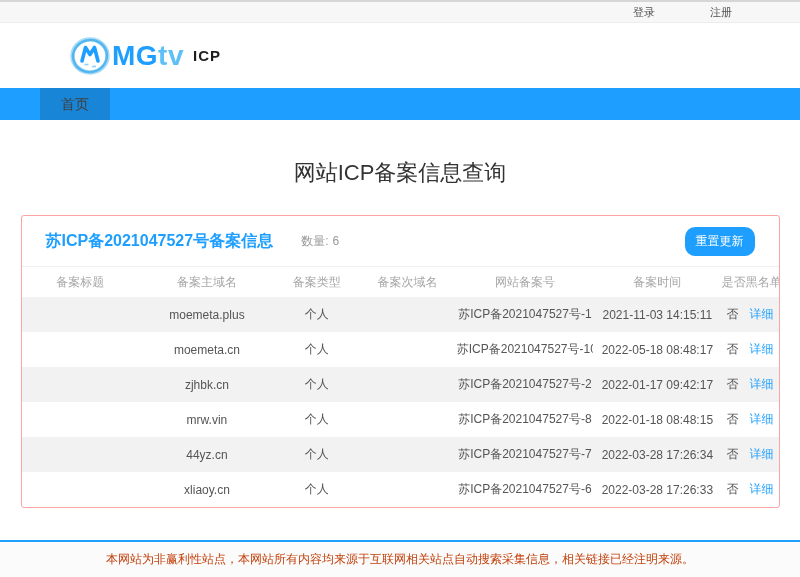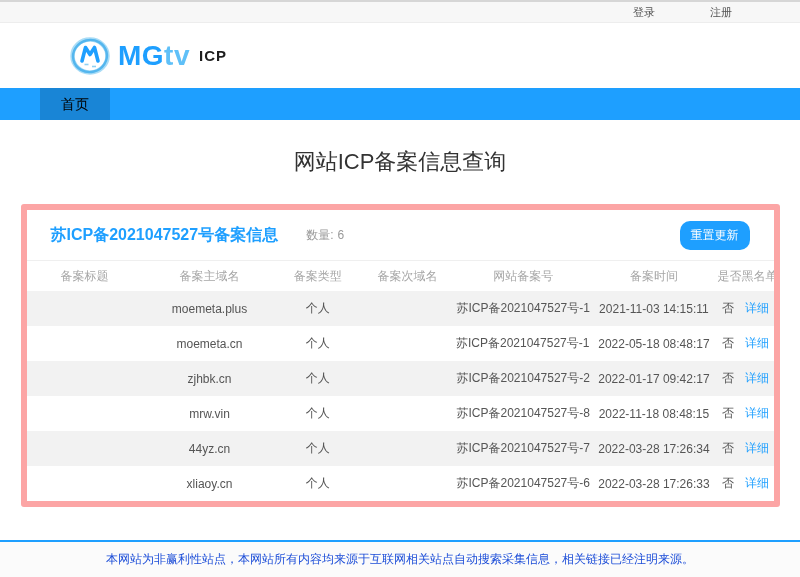--- a/index.html
+++ b/index.html
@@ -13,46 +13,46 @@
     height: 23px; background: #f7f7f7;
     border-top: 2px solid #d6d6d6; border-bottom: 1px solid #ededed;
     display: flex; align-items: center; justify-content: flex-end;
     padding-right: 68px; font-size: 11px; color: #555; gap: 48px;
   }
   .topbar a { color: #555; text-decoration: none; margin-left: 7px; cursor: pointer; }
   
   .site-header { height: 65px; display: flex; align-items: center; padding-left: 68px; background: #fff; }
   .logo { display: flex; align-items: center; cursor: pointer; }
   .logo svg { display: block; }
-  .logo-text { margin-left: 6px; font-size: 28px; font-weight: bold; letter-spacing: 0.5px; }
+  .logo-text { font-size: 28px; font-weight: bold; letter-spacing: 0.5px; }
   .logo-mg { color: var(--primary-blue, #1E9FFF); }
   .logo-tv { color: #5fc0f8; }
   .logo-icp { margin-left: 9px; font-size: 15px; font-weight: bold; color: #1d1d1d; letter-spacing: 1px; }
   
   .main-nav { height: 32px; background: var(--primary-blue, #1E9FFF); display: flex; padding-left: 40px; }
   .nav-item {
-    color: #000000; font-size: 14px; line-height: 32px; padding: 0 21px;
+    color: #404040; font-size: 14px; line-height: 32px; padding: 0 21px;
     text-decoration: none; cursor: pointer; white-space: nowrap;
   }
   .nav-item.active { background: rgba(0,0,0,.16); }
   
-  .page-title { text-align: center; font-size: 22px; color: #333; font-weight: 400; margin-top: 27px; }
+  .page-title { text-align: center; font-size: 22px; color: #333; font-weight: 400; margin-top: 38px; }
   .search-row { display: flex; justify-content: center; margin-top: 21px; }
   .search-input {
     width: 276px; height: 26px; border: 1px solid #4facec; padding: 0 8px;
     font-size: 13px; color: #333; outline: none; border-radius: 0;
   }
   .search-button {
     width: 51px; height: 26px; background: var(--green, #009688); color: #fff;
     border: none; font-size: 12px; cursor: pointer; border-radius: 2px 2px 2px 2px;
   }
   
   .card {
     width: 759px; margin: 27px auto 0; background: #fff;
-    border: 6px solid #fca5a5; border-radius: 3px;
+    border: 1px solid #fca5a5; border-radius: 3px;
   }
   .card-header {
     display: flex; align-items: center; padding: 11px 24px 10px;
     border-bottom: 1px solid #efefef;
   }
   .card-title { color: var(--primary-blue, #1E9FFF); font-size: 16px; font-weight: bold; }
   .card-count { margin-left: 28px; font-size: 12px; color: #999; }
   .card-count .count-value { margin-left: 4px; }
   .refresh-button {
     margin-left: auto; background: var(--primary-blue, #1E9FFF); color: #fff;
@@ -69,21 +69,21 @@
     white-space: nowrap; overflow: hidden;
   }
   tbody tr:nth-child(odd) { background: #f2f2f2; }
   .detail-link { color: var(--primary-blue, #1E9FFF); text-decoration: none; margin-left: 11px; cursor: pointer; }
   
   .site-footer {
     position: absolute; left: 0; right: 0; bottom: 0; height: 37px;
     border-top: 2px solid var(--primary-blue, #1E9FFF); background: #fbfbfb;
     display: flex; align-items: center; justify-content: center;
   }
-  .site-footer p { font-size: 12px; color: #1d4ed8; }
+  .site-footer p { font-size: 12px; color: #c2410c; }
 </style>
 </head>
 <body>
 
 <div class="topbar">
   <a>登录</a>
   <a>注册</a>
 </div>
 
 <header class="site-header">
@@ -168,21 +168,21 @@
     <td>2022-01-17 09:42:17</td>
     <td><span>否</span><a class="detail-link">详细</a></td>
   </tr>
 
   <tr>
     <td></td>
     <td>mrw.vin</td>
     <td>个人</td>
     <td></td>
     <td>苏ICP备2021047527号-8</td>
-    <td>2022-11-18 08:48:15</td>
+    <td>2022-01-18 08:48:15</td>
     <td><span>否</span><a class="detail-link">详细</a></td>
   </tr>
 
   <tr>
     <td></td>
     <td>44yz.cn</td>
     <td>个人</td>
     <td></td>
     <td>苏ICP备2021047527号-7</td>
     <td>2022-03-28 17:26:34</td>

